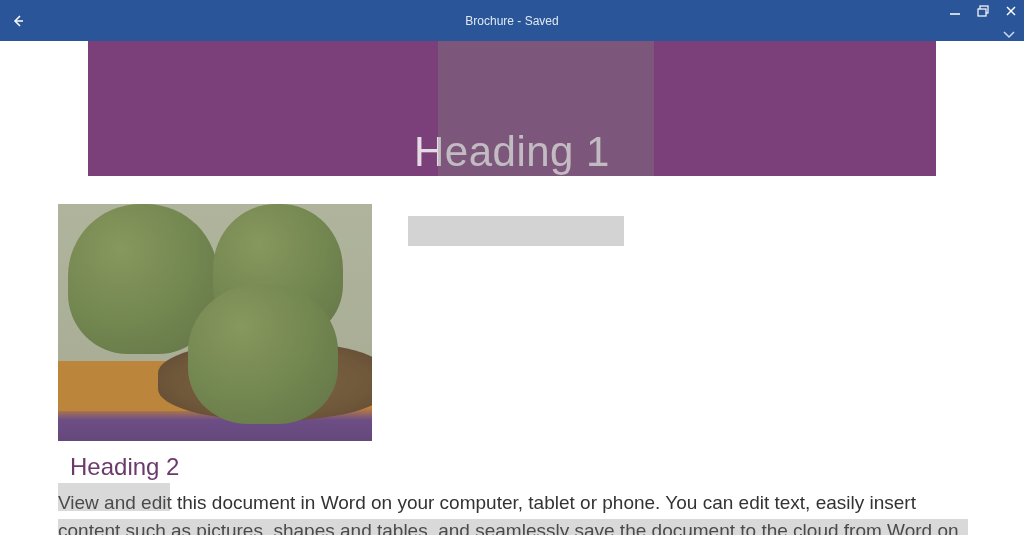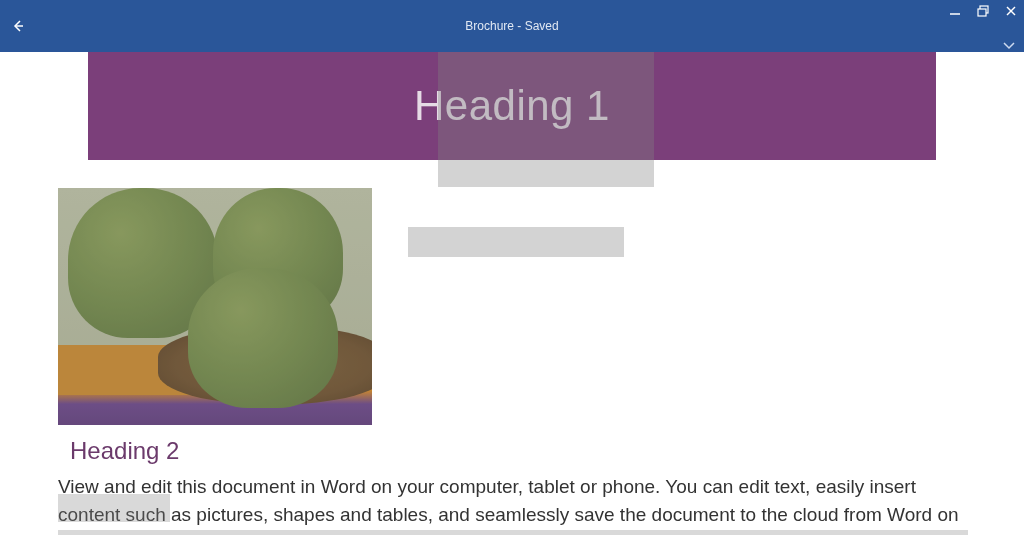--- a/index.html
+++ b/index.html
@@ -9,21 +9,21 @@
     }
     body {
       width: 1024px;
       height: 535px;
       font-family: "Segoe UI", Arial, sans-serif;
       background: #ffffff;
       overflow: hidden;
       position: relative;
     }
     .titlebar {
-      height: 52px;
+      height: 41px;
       background: #2a5699;
       color: #ffffff;
       display: flex;
       align-items: center;
       position: relative;
       padding: 0 6px;
     }
     .back-arrow {
       width: 24px;
       height: 24px;
@@ -62,25 +62,25 @@
       cursor: pointer;
     }
     .document-area {
       background: #ffffff;
       padding: 0;
       position: relative;
       height: calc(535px - 41px);
     }
     .hero-banner {
       margin: 0 88px;
-      height: 108px;
+      height: 135px;
       background: #7b3f7a;
       position: relative;
       display: flex;
-      align-items: center;
+      align-items: flex-end;
       justify-content: center;
     }
     .selection-overlay {
       position: absolute;
       background: rgba(130, 130, 130, 0.35);
       pointer-events: none;
     }
     .sel-hero-center {
       top: 0;
       left: 350px;

